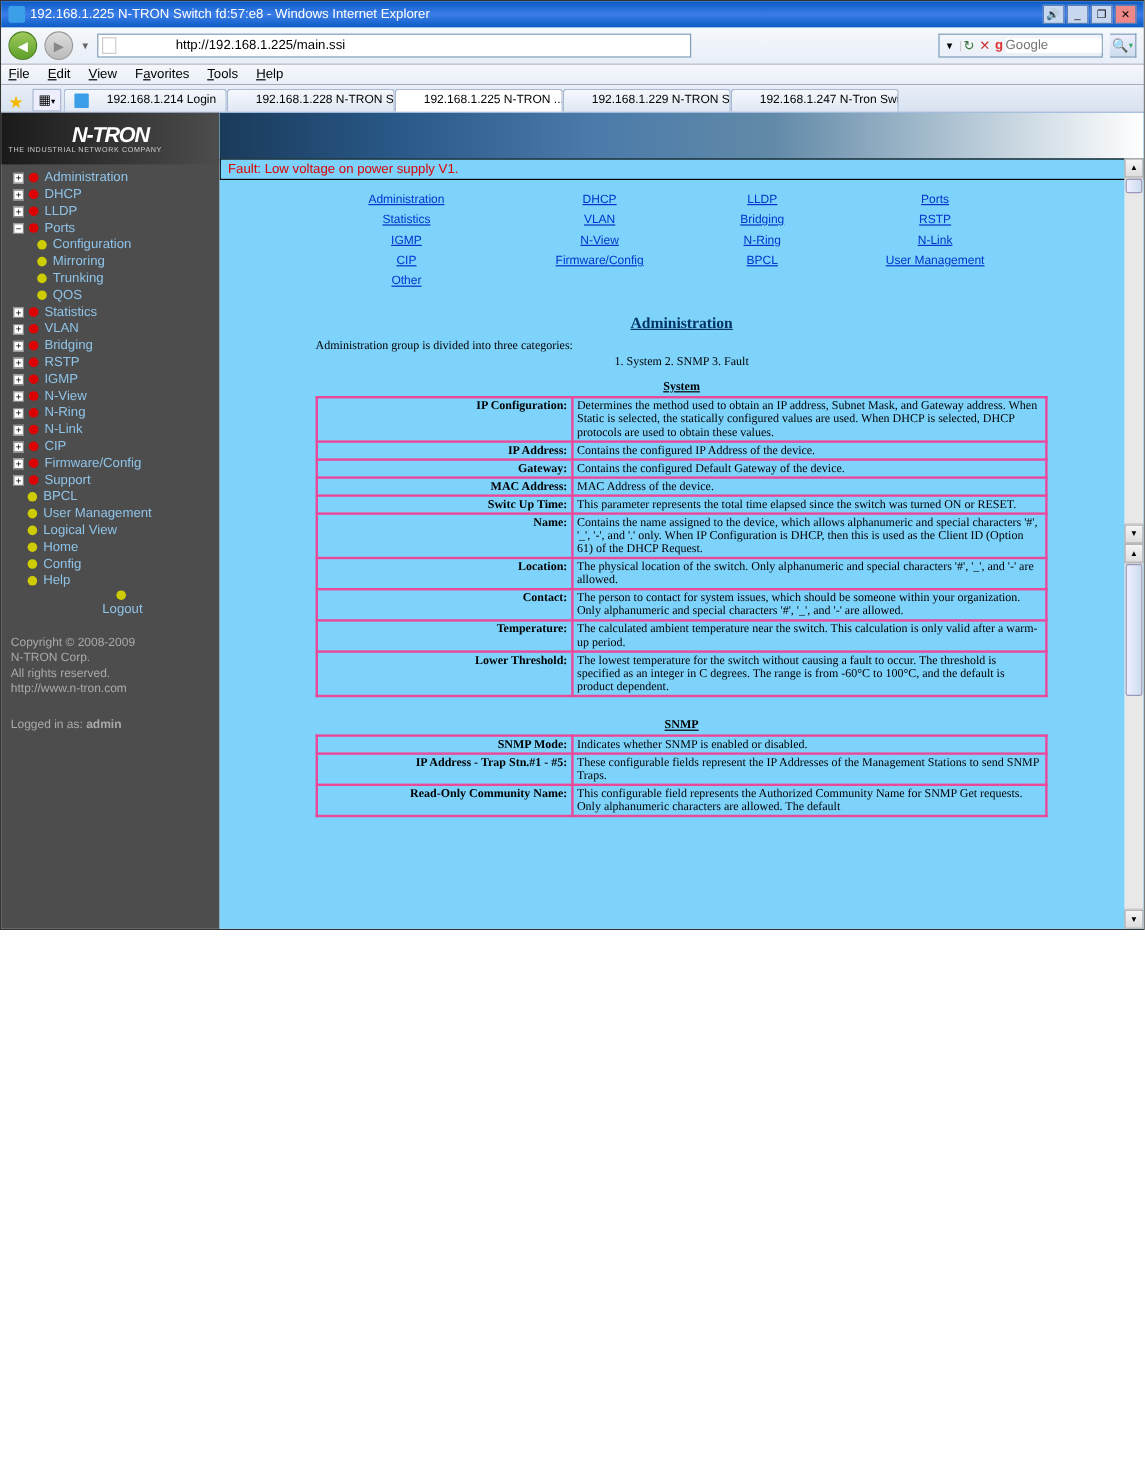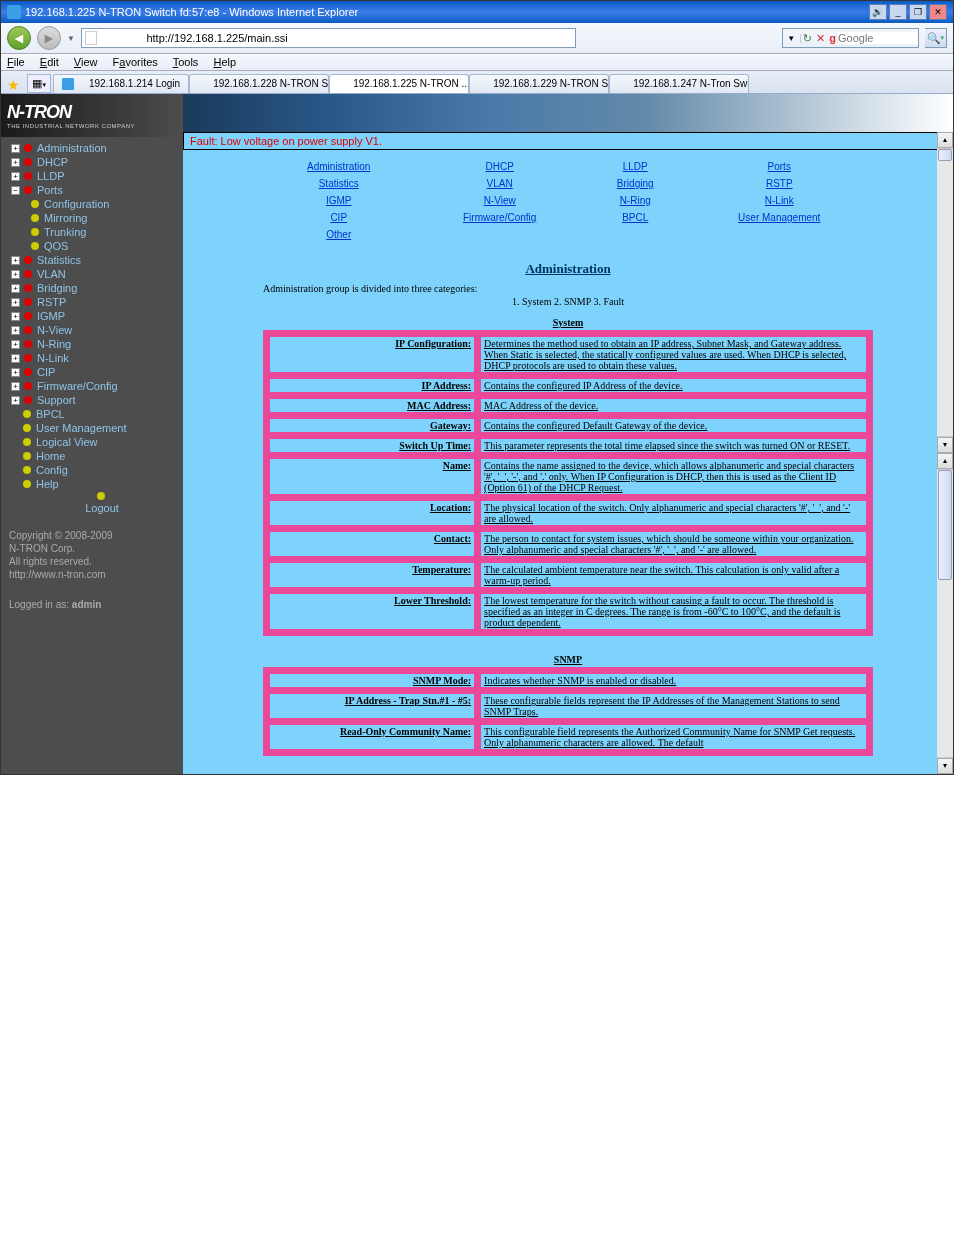--- a/index.html
+++ b/index.html
@@ -25,21 +25,21 @@
 .menubar span { margin-right: 12px; }
 .menubar u { text-decoration: underline; }
 .tabbar { background: linear-gradient(to bottom, #e8eef8, #d8e2f0); padding: 3px 6px 0; display: flex; align-items: end; gap: 0px; border-bottom: 1px solid #99aacc; font-size: 11px; }
 .fav-star { width: 16px; height: 16px; color: #f5b800; font-size: 14px; margin-right: 4px; }
 .tab { padding: 3px 8px; background: linear-gradient(to bottom, #f5f8fc, #e0e8f4); border: 1px solid #a8b8d0; border-bottom: none; border-radius: 3px 3px 0 0; display: flex; align-items: flex-start; gap: 15px; max-width: 140px; white-space: nowrap; overflow: hidden; font-size: 10px; }
 .tab.active { background: #fff; font-weight: normal; }
 .tab .ie-icon-sm2 { width: 12px; height: 12px; background: #3b9fe8; border-radius: 1px; }
 .content { display: flex; height: 680px; }
 .sidebar { width: 182px; background: #4d4d4d; color: #8fc3e8; overflow-y: auto; position: relative; }
 .logo { background: linear-gradient(to right, #1a1a1a, #4d4d4d); padding: 8px 6px; }
-.logo-txt { font-style: italic; font-weight: bold; font-size: 18px; color: #fff; letter-spacing: -1px; }
+.logo-txt { font-style: italic; font-weight: bold; font-size: 18px; color: #fff; letter-spacing: -1px; text-align: center; }
 .logo-sub { font-size: 6px; color: #ccc; letter-spacing: 0.5px; }
 .tree { padding: 4px 2px; font-size: 11px; }
 .tree-item { padding: 1px 0 1px 8px; display: flex; align-items: center; gap: 2px; cursor: pointer; }
 .tree-item.sub { padding-left: 28px; }
 .exp { width: 9px; height: 9px; border: 1px solid #888; background: #fff; color: #000; font-size: 8px; line-height: 7px; text-align: center; margin-right: 2px; }
 .bullet { width: 8px; height: 8px; border-radius: 50%; margin-right: 3px; flex-shrink: 0; }
 .b-red { background: #d00; }
 .b-yel { background: #cc0; }
 .tree a { color: #8fc3e8; text-decoration: none; }
 .copyright { padding: 10px 8px; color: #aaa; font-size: 10px; line-height: 1.3; }
@@ -49,21 +49,21 @@
 .fault { margin: 0; padding: 2px 6px; border: 1px solid #000; color: #d00; font-size: 11px; }
 .main-inner { padding: 8px 80px; }
 .linkgrid { width: 100%; border-collapse: collapse; font-size: 10px; }
 .linkgrid td { padding: 3px 8px; text-align: center; }
 .linkgrid a { color: #0033cc; text-decoration: underline; }
 .section-title { text-align: center; font-weight: bold; font-size: 13px; color: #003366; text-decoration: underline; margin: 18px 0 6px; font-family: Georgia, serif; }
 .desc { text-align: left; font-size: 10px; margin-bottom: 2px; font-family: Georgia, serif; }
 .desc-sub { text-align: center; font-size: 10px; margin-bottom: 10px; font-family: Georgia, serif; }
 .subhead { text-align: center; font-weight: bold; font-size: 10px; text-decoration: underline; margin: 8px 0 2px; font-family: Georgia, serif; }
 .deftable { width: 100%; border-collapse: collapse; font-family: Georgia, serif; font-size: 10px; }
-.deftable td { border: 7px solid #ec4899; padding: 1px 3px; vertical-align: top; text-decoration: underline; }
+.deftable td { border: 2px solid #ec4899; padding: 1px 3px; vertical-align: top; }
 .deftable td.k { text-align: right; font-weight: bold; width: 35%; }
 .deftable td.v { text-align: left; }
 .sb-btn { width: 16px; height: 16px; background: linear-gradient(to bottom, #f5f5f5, #ddd); border: 1px solid #aaa; font-size: 8px; text-align: center; line-height: 14px; }
 .sb-thumb { position: absolute; left: 1px; width: 14px; background: linear-gradient(to right, #eef, #cde); border: 1px solid #99b; border-radius: 2px; }
 .main-scroll { position: absolute; right: 0; top: 38px; bottom: 0; width: 16px; background: #e8e8e8; display: flex; flex-direction: column; }
 .ms-region { flex: 1; position: relative; border-top: 1px solid #ccc; border-bottom: 1px solid #ccc; }
 </style>
 </head>
 <body>
 
@@ -323,29 +323,29 @@
           <tbody>
               <tr>
                 <td class="k">IP Configuration:</td>
                 <td class="v">Determines the method used to obtain an IP address, Subnet Mask, and Gateway address. When Static is selected, the statically configured values are used. When DHCP is selected, DHCP protocols are used to obtain these values.</td>
               </tr>
           <tr>
                 <td class="k">IP Address:</td>
                 <td class="v">Contains the configured IP Address of the device.</td>
               </tr>
           <tr>
+                <td class="k">Gateway:</td>
+                <td class="v">Contains the configured Default Gateway of the device.</td>
+              </tr>
+          <tr>
                 <td class="k">MAC Address:</td>
                 <td class="v">MAC Address of the device.</td>
               </tr>
           <tr>
-                <td class="k">Gateway:</td>
-                <td class="v">Contains the configured Default Gateway of the device.</td>
-              </tr>
-          <tr>
-                <td class="k">Switch Up Time:</td>
+                <td class="k">Switc Up Time:</td>
                 <td class="v">This parameter represents the total time elapsed since the switch was turned ON or RESET.</td>
               </tr>
           <tr>
                 <td class="k">Name:</td>
                 <td class="v">Contains the name assigned to the device, which allows alphanumeric and special characters '#', '_', '-', and '.' only. When IP Configuration is DHCP, then this is used as the Client ID (Option 61) of the DHCP Request.</td>
               </tr>
           <tr>
                 <td class="k">Location:</td>
                 <td class="v">The physical location of the switch. Only alphanumeric and special characters '#', '_', and '-' are allowed.</td>
               </tr>

